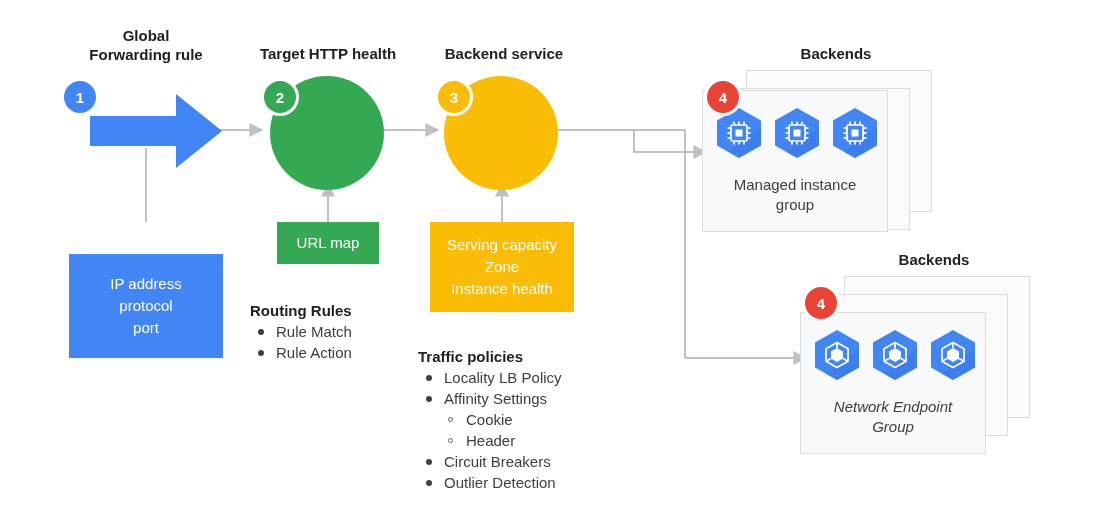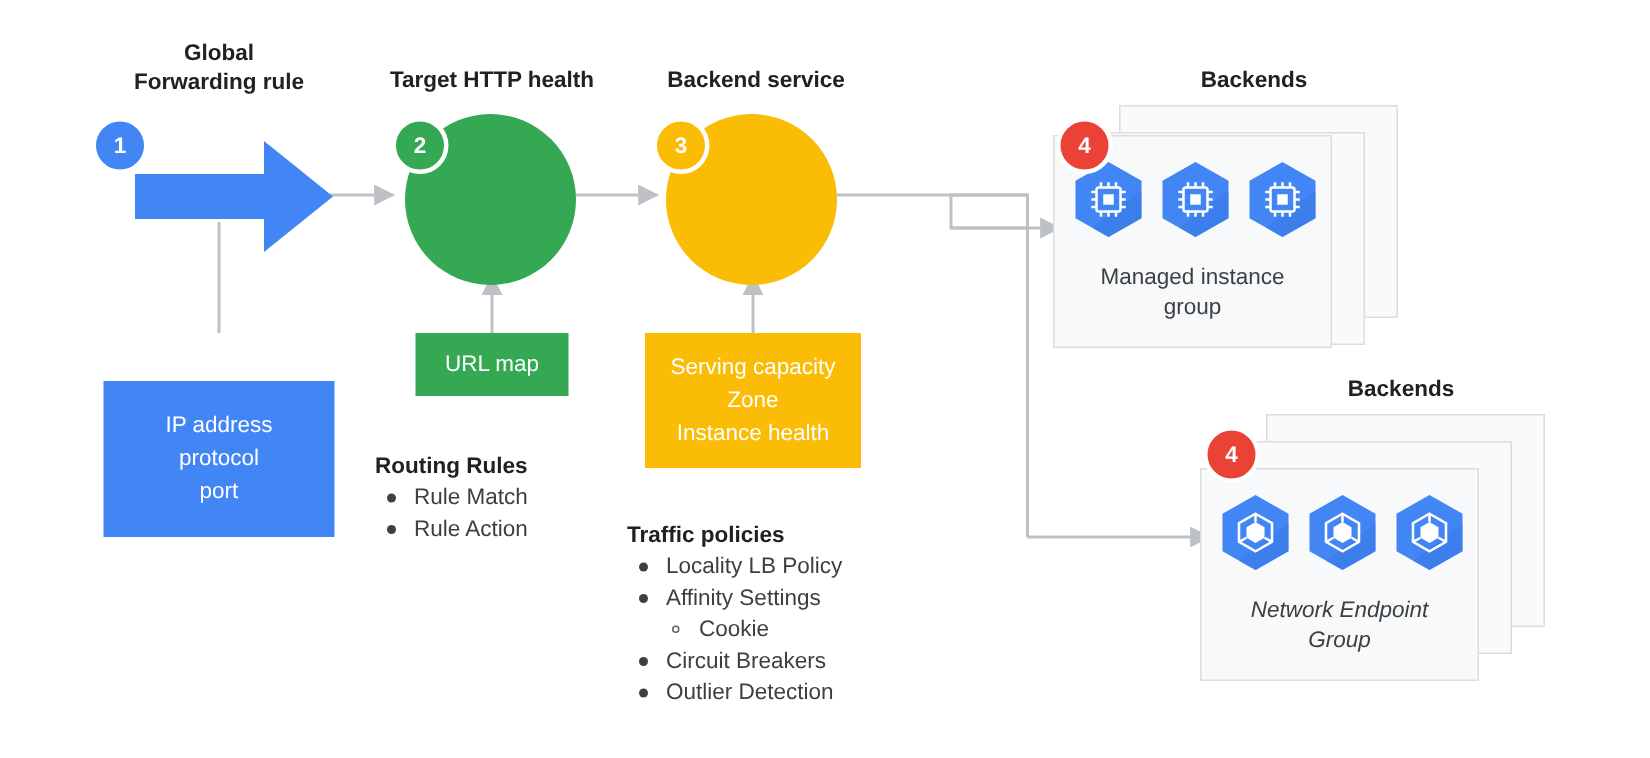--- a/index.html
+++ b/index.html
@@ -216,20 +216,21 @@
   <div class="abs detailbox yellow" style="left:430px; top:222px; width:144px; height:90px;">Serving capacity
 Zone
 Instance health</div>
 
   <div class="abs listblock" style="left:418px; top:324px; width:260px;">
     <div class="lb-title">Traffic policies</div>
     <ul>
       <li class="lvl1">Locality LB Policy</li>
       <li class="lvl1">Affinity Settings</li>
       <li class="lvl2">Cookie</li>
+      <li class="lvl2">Header</li>
       <li class="lvl1">Circuit Breakers</li>
       <li class="lvl1">Outlier Detection</li>
     </ul>
   </div>
 
   <div class="abs heading" style="left:736px; top:44px; width:200px;">Backends</div>
 
   <div class="abs stack" style="left:702px; top:70px; width:230px; height:180px;">
     <div class="card" style="left:44px; top:0px; width:186px; height:142px;"></div>
     <div class="card" style="left:22px; top:18px; width:186px; height:142px;"></div>

